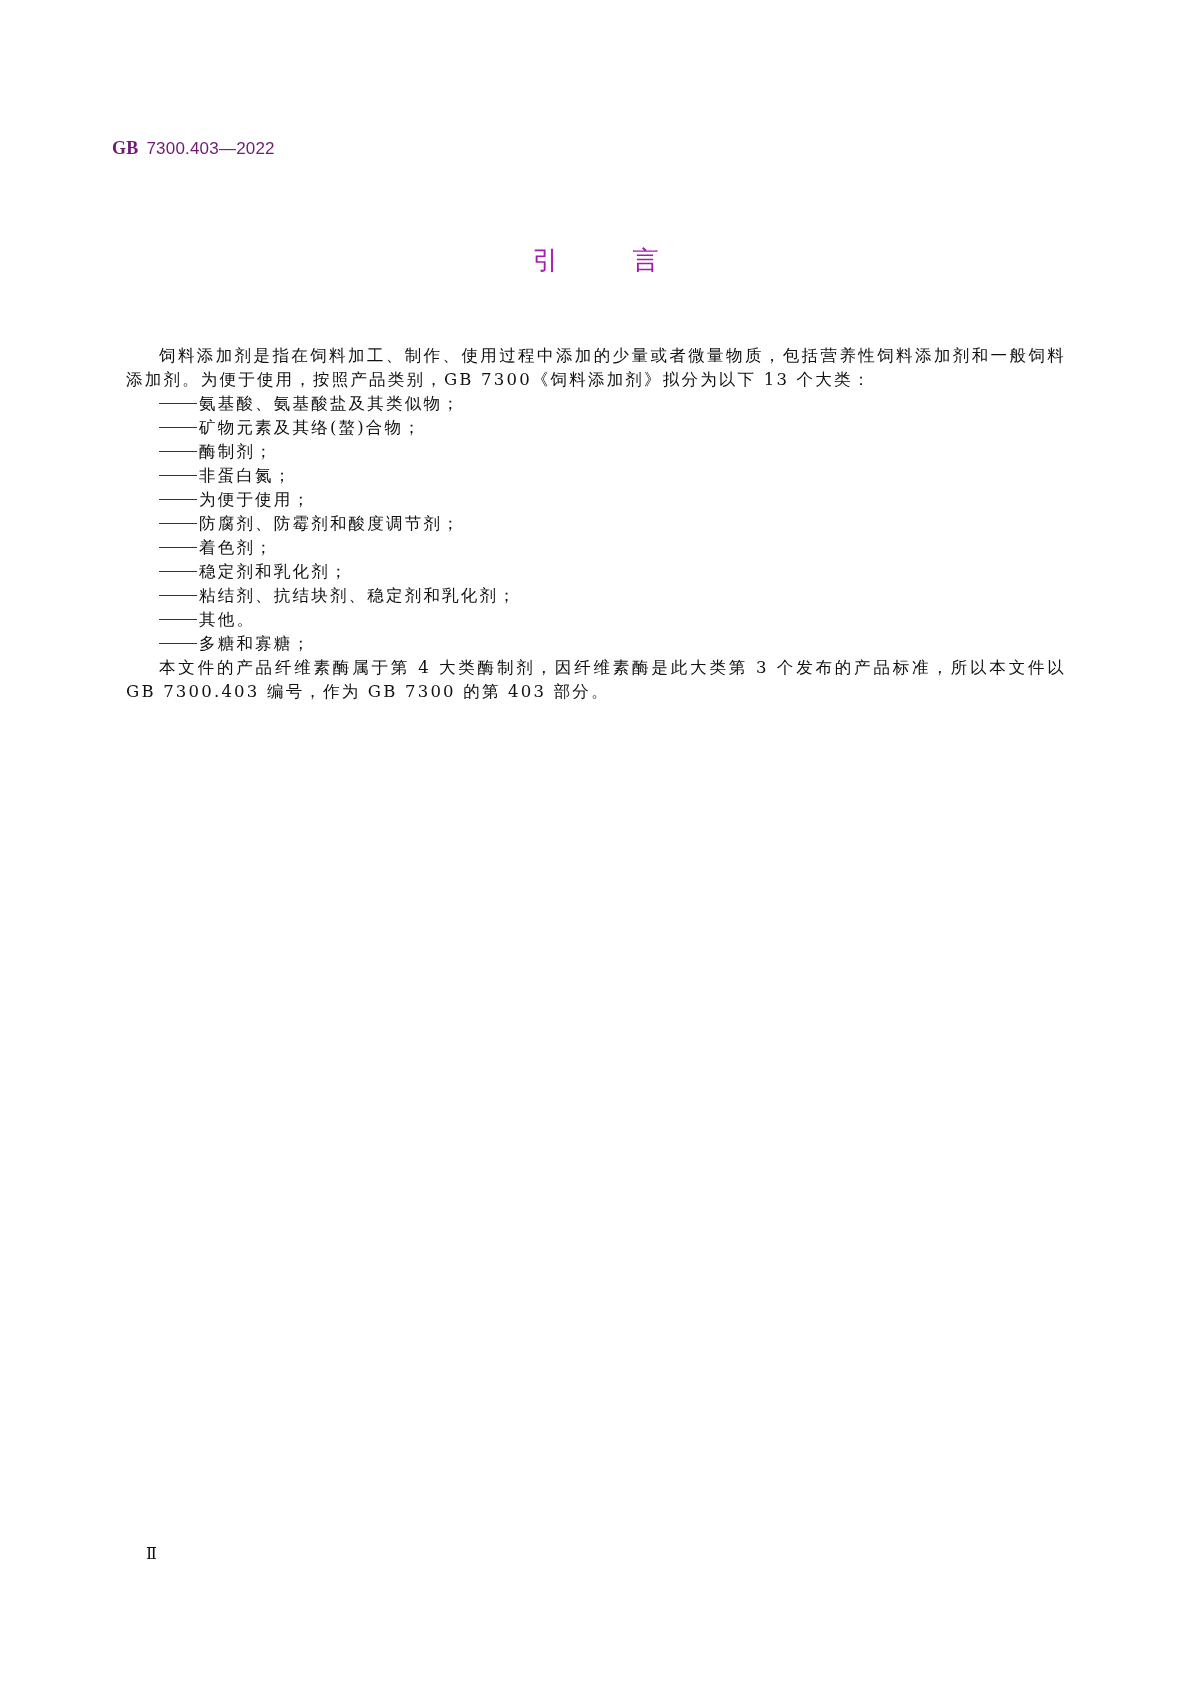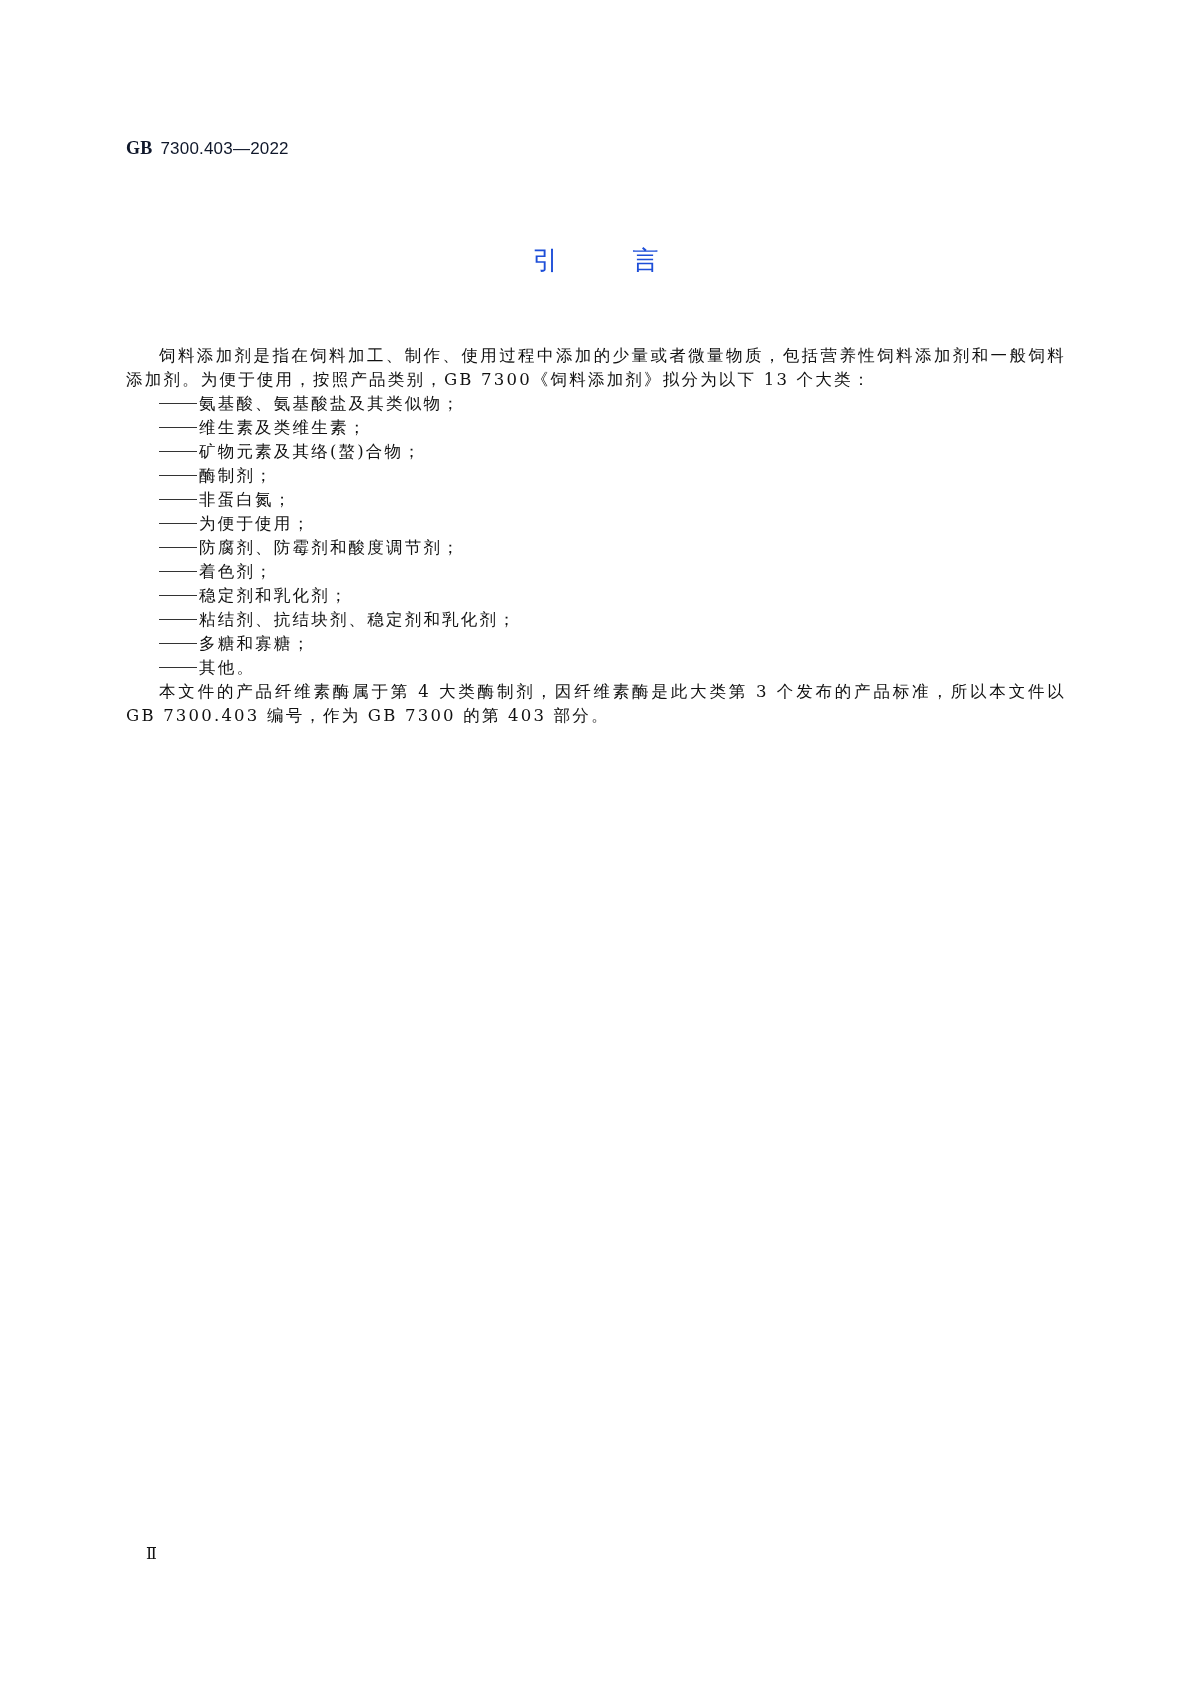--- a/index.html
+++ b/index.html
@@ -10,45 +10,45 @@
   body {
     width: 1191px;
     height: 1684px;
     position: relative;
     overflow: hidden;
     color: #111111;
     font-family: "DejaVu Serif", "Liberation Serif", serif;
   }
   .header {
     position: absolute;
-    left: 126px;
+    left: 112px;
     top: 138px;
     font-size: 17px;
     letter-spacing: 0.2px;
-    color: #0f172a;
+    color: #701a75;
   }
   .header .gb {
     font-family: "Liberation Serif", "DejaVu Serif", serif;
     font-weight: bold;
     font-size: 18px;
     margin-right: 8px;
   }
   .header .num {
     font-family: "Liberation Sans", "DejaVu Sans", sans-serif;
     font-size: 17px;
   }
   .title {
     position: absolute;
     left: 0;
     width: 1191px;
     top: 243px;
     text-align: center;
     font-family: "DejaVu Sans", "Liberation Sans", sans-serif;
     font-size: 26px;
-    color: #1d4ed8;
+    color: #a21caf;
   }
   .title span {
     display: inline-block;
   }
   .title .gap {
     width: 74px;
   }
   .content {
     position: absolute;
     left: 126px;
@@ -100,28 +100,27 @@
 </div>
 
 <div class="title">
   <span>引</span><span class="gap"></span><span>言</span>
 </div>
 
 <div class="content">
   <p class="para">饲料添加剂是指在饲料加工、制作、使用过程中添加的少量或者微量物质，包括营养性饲料添加剂和一般饲料添加剂。为便于使用，按照产品类别，GB 7300《饲料添加剂》拟分为以下 13 个大类：</p>
   <ul class="items">
     <li><span class="dash"></span><span>氨基酸、氨基酸盐及其类似物；</span></li>
-    <li><span class="dash"></span><span>维生素及类维生素；</span></li>
     <li><span class="dash"></span><span>矿物元素及其络(螯)合物；</span></li>
     <li><span class="dash"></span><span>酶制剂；</span></li>
     <li><span class="dash"></span><span>非蛋白氮；</span></li>
     <li><span class="dash"></span><span>为便于使用；</span></li>
     <li><span class="dash"></span><span>防腐剂、防霉剂和酸度调节剂；</span></li>
     <li><span class="dash"></span><span>着色剂；</span></li>
     <li><span class="dash"></span><span>稳定剂和乳化剂；</span></li>
     <li><span class="dash"></span><span>粘结剂、抗结块剂、稳定剂和乳化剂；</span></li>
+    <li><span class="dash"></span><span>其他。</span></li>
     <li><span class="dash"></span><span>多糖和寡糖；</span></li>
-    <li><span class="dash"></span><span>其他。</span></li>
   </ul>
   <p class="para">本文件的产品纤维素酶属于第 4 大类酶制剂，因纤维素酶是此大类第 3 个发布的产品标准，所以本文件以 GB 7300.403 编号，作为 GB 7300 的第 403 部分。</p>
 </div>
 
 <div class="footer-page">Ⅱ</div>
 
 </body></html>

